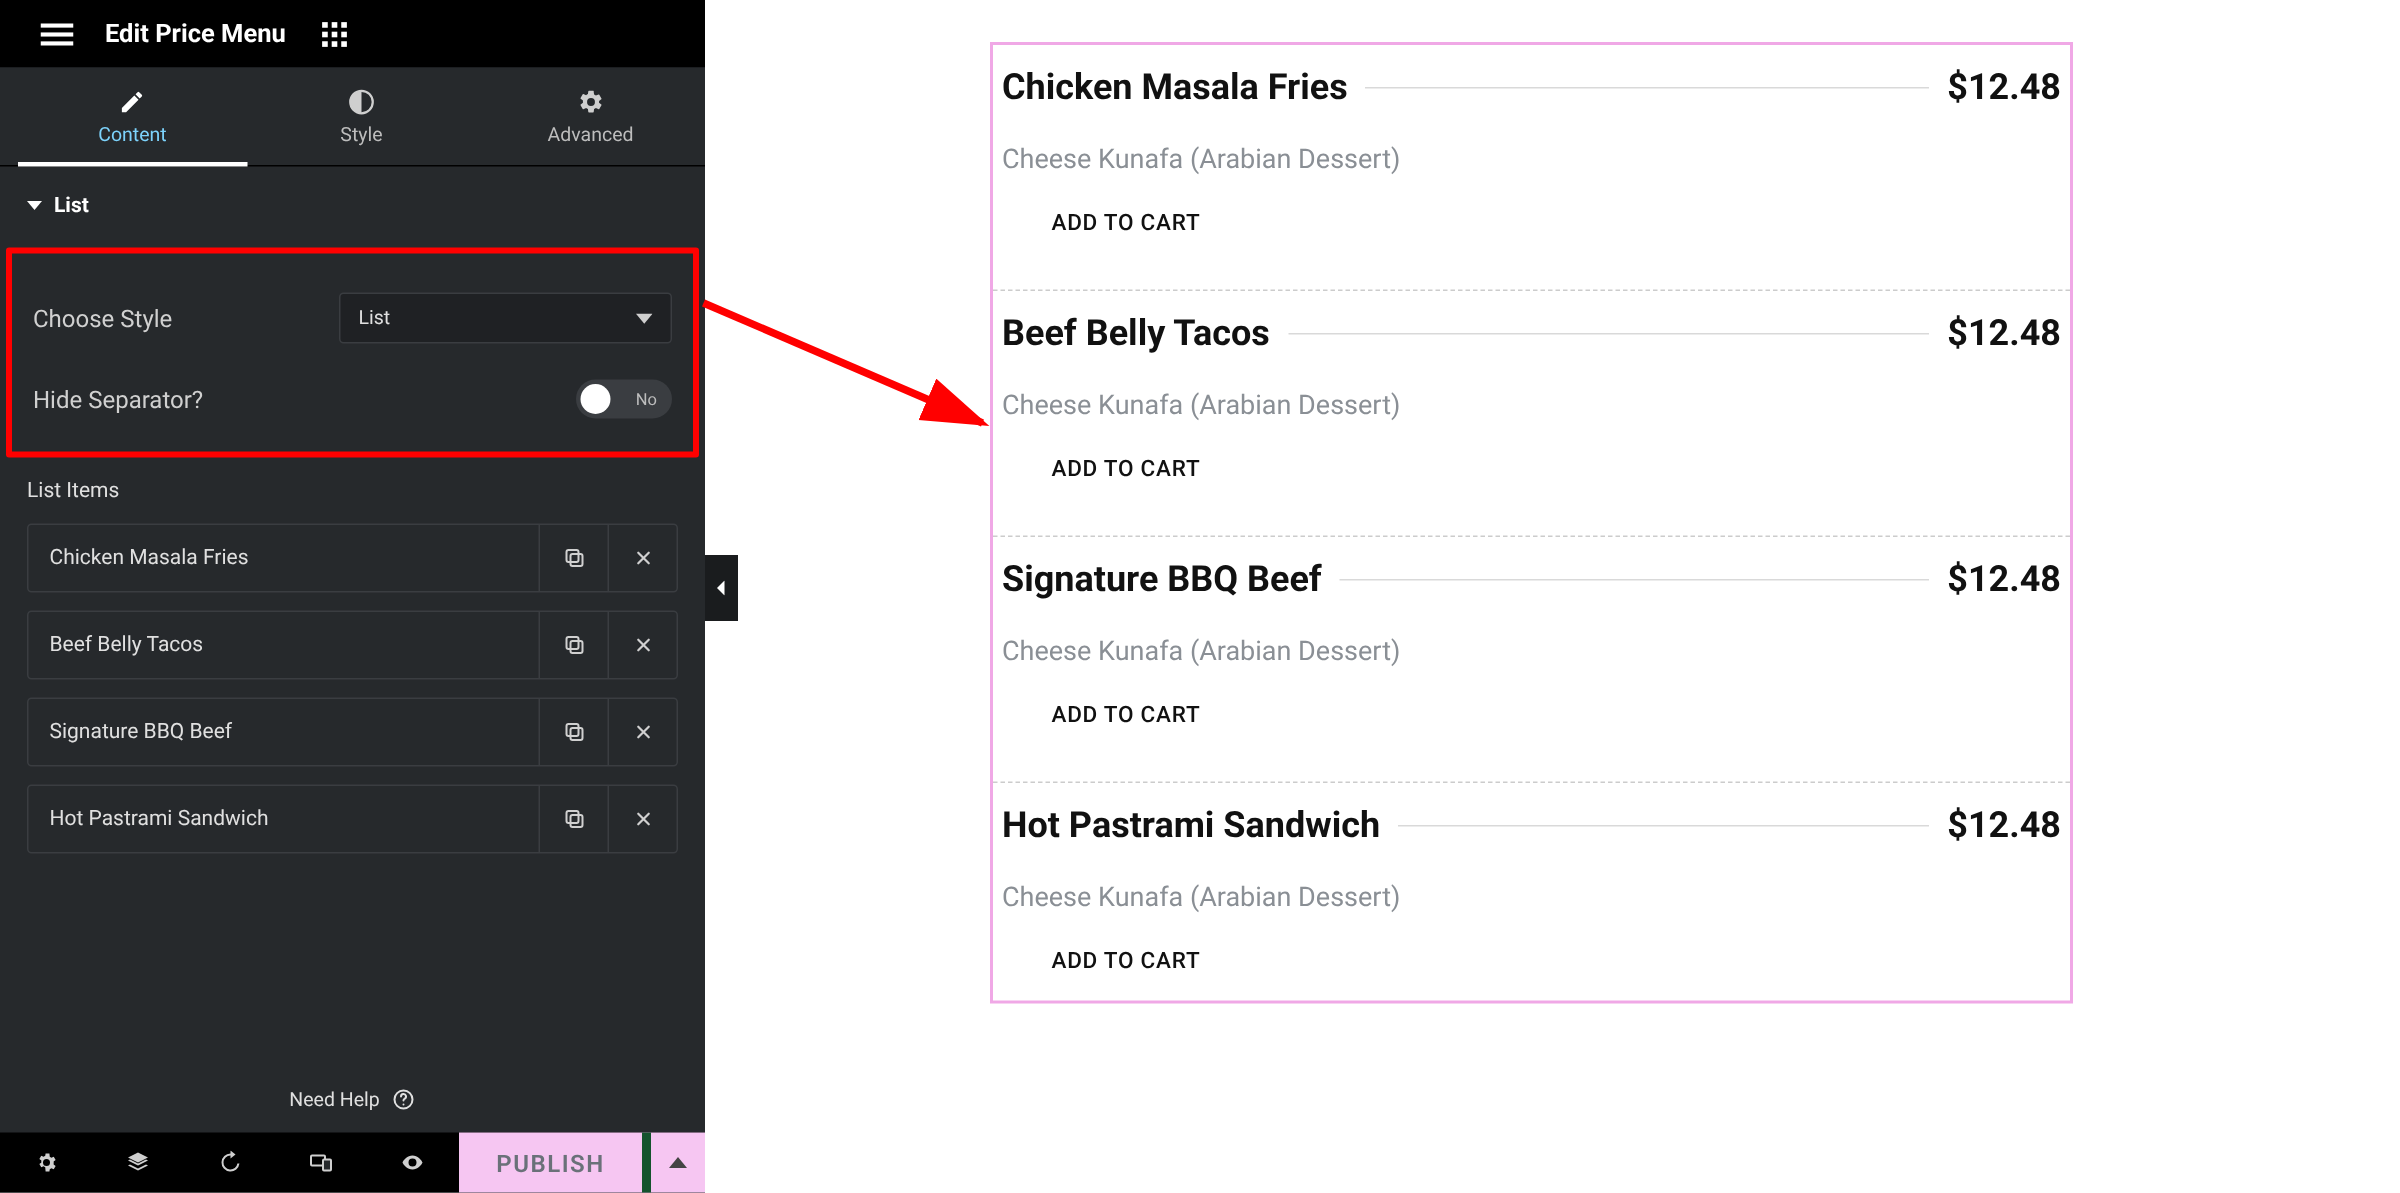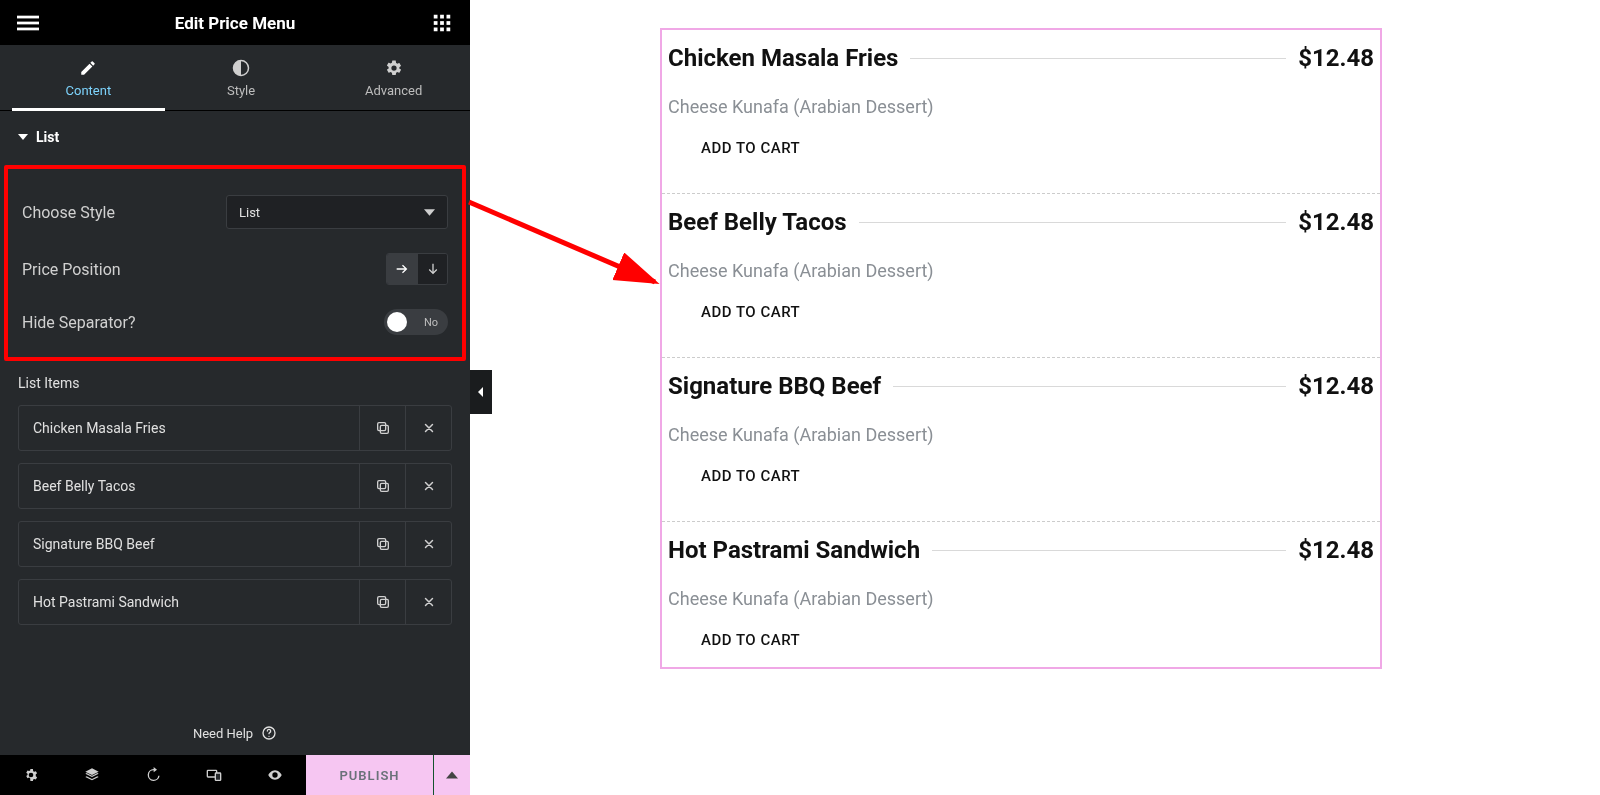--- a/index.html
+++ b/index.html
@@ -19,22 +19,22 @@
     background: #26292c;
     color: #e0e0e0;
     display: flex;
     flex-direction: column;
   }
   .sidebar-header {
     background: #000;
     height: 45px;
     display: flex;
     align-items: center;
-    justify-content: space-between;
-    padding: 0 16px;
+    padding: 0 26px;
+    gap: 20px;
   }
   .sidebar-header .ham, .sidebar-header .grid {
     color: #fff;
     display:flex;align-items:center;justify-content:center;
     width:24px;height:24px;
   }
   .sidebar-title {
     color: #fff;
     font-weight: 700;
     font-size: 17px;
@@ -135,22 +135,22 @@
   }
   .footer {
     display:flex; height:40px; background:#000;
   }
   .footer .fbtn {
     flex:1; display:flex;align-items:center;justify-content:center;
     color:#cfcfcf;
   }
   .footer .publish {
     flex: 0 0 128px;
-    background:#f6c6f2;color:#6a7179;font-size:13px;font-weight:600;letter-spacing:1px;
-    border-right:1px solid #14532d;
+    background:#f6c6f2;color:#6a7179;font-size:16px;font-weight:600;letter-spacing:1px;
+    border-right:6px solid #14532d;
   }
   .footer .publish-caret {
     flex: 0 0 36px;
     background:#f6c6f2;color:#444;
   }
 
   
   .collapse-handle {
     position:absolute; left:470px; top:370px;
     width:22px;height:44px;background:#1a1c1e;color:#fff;
@@ -262,39 +262,20 @@
         <div class="select">
           <span>List</span>
           <span>
             <svg viewBox="0 0 10 10" width="11" height="11" fill="#cfcfcf">
                 <path d="M0 2l5 6 5-6z"></path>
               </svg>
           </span>
         </div>
       </div>
 
-      <div class="ctl-row">
-        <span class="ctl-label">Price Position</span>
-        <div class="btn-group">
-          <div class="bg-btn active">
-            <span>
-              <svg viewBox="0 0 24 24" width="16" height="16" fill="#fff">
-                  <path d="M4 11h12l-4-4 1.4-1.4L20 12l-6.6 6.4L12 17l4-4H4z"></path>
-                </svg>
-            </span>
-          </div>
-          <div class="bg-btn">
-            <span>
-              <svg viewBox="0 0 24 24" width="16" height="16" fill="#cfcfcf">
-                  <path d="M11 4v12l-4-4-1.4 1.4L12 20l6.4-6.6L17 12l-4 4V4z"></path>
-                </svg>
-            </span>
-          </div>
-        </div>
-      </div>
 
       <div class="ctl-row" style="margin-bottom:4px">
         <span class="ctl-label">Hide Separator?</span>
         <div class="switch">
           <span class="knob"></span>
           <span class="sw-label">No</span>
         </div>
       </div>
     </div>
 

